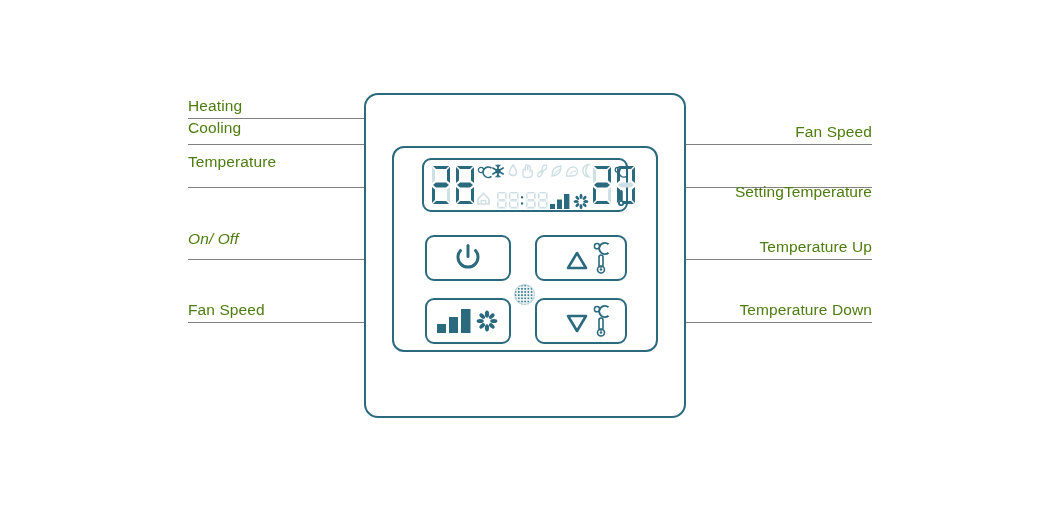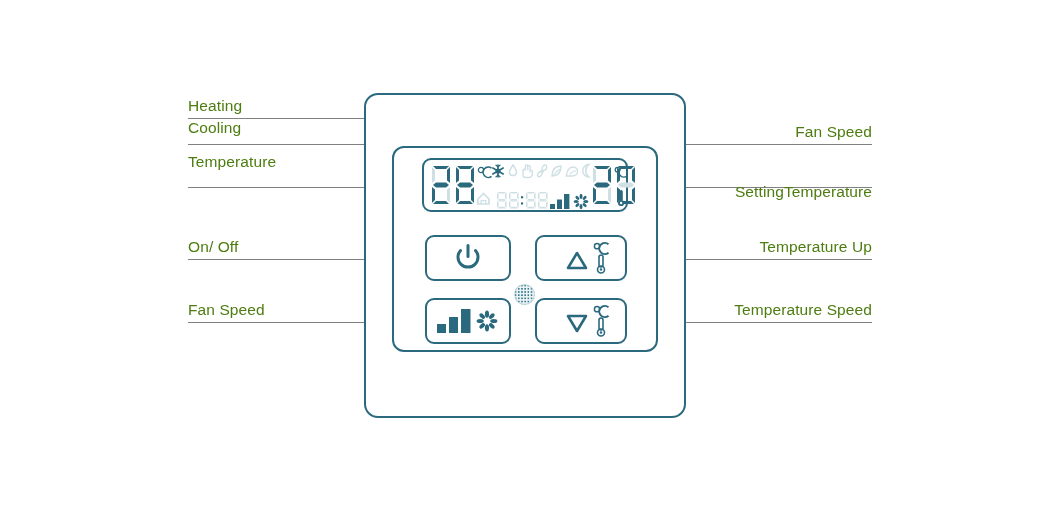--- a/index.html
+++ b/index.html
@@ -111,27 +111,27 @@
 
   <div class="leader h" style="left:606px;top:187px;width:266px;"></div>
 
   <div class="leader h" style="left:614px;top:259px;width:258px;"></div>
 
   <div class="leader h" style="left:614px;top:322px;width:258px;"></div>
 
   <div class="label" style="left:188px;top:98px;">Heating</div>
   <div class="label" style="left:188px;top:120px;">Cooling</div>
   <div class="label" style="left:188px;top:154px;">Temperature</div>
-  <div class="label" style="left:188px;top:239px;">On/ Off</div>
+  <div class="label" style="left:188px;top:231px;font-style:italic;">On/ Off</div>
   <div class="label" style="left:188px;top:302px;">Fan Speed</div>
 
   <div class="label right" style="right:188px;top:124px;">Fan Speed</div>
   <div class="label right" style="right:188px;top:184px;">SettingTemperature</div>
   <div class="label right" style="right:188px;top:239px;">Temperature Up</div>
-  <div class="label right" style="right:188px;top:302px;">Temperature Speed</div>
+  <div class="label right" style="right:188px;top:302px;">Temperature Down</div>
 
   <div id="device"></div>
   <div id="inner-panel"></div>
 
   <div id="lcd">
     <svg class="lcd-inner" viewBox="0 0 206 54" width="206" height="54">
 
       <g transform="translate(6,6)">
 
         <g transform="translate(0,0)">

